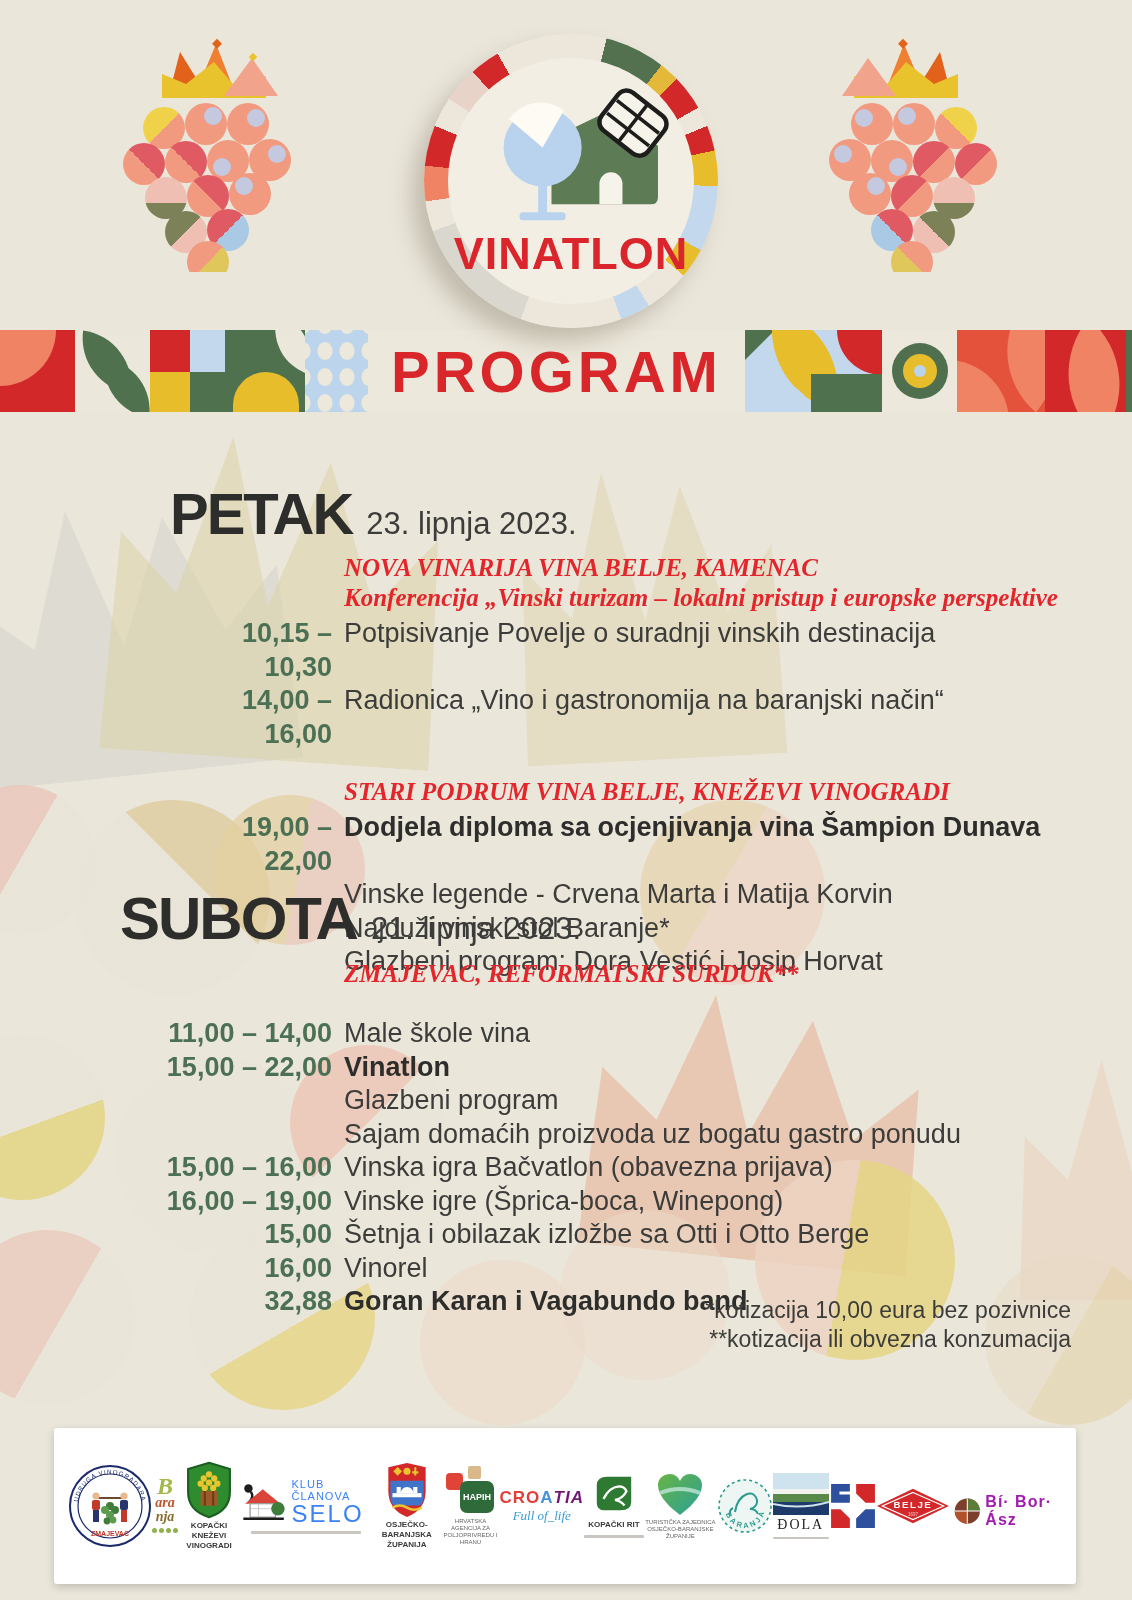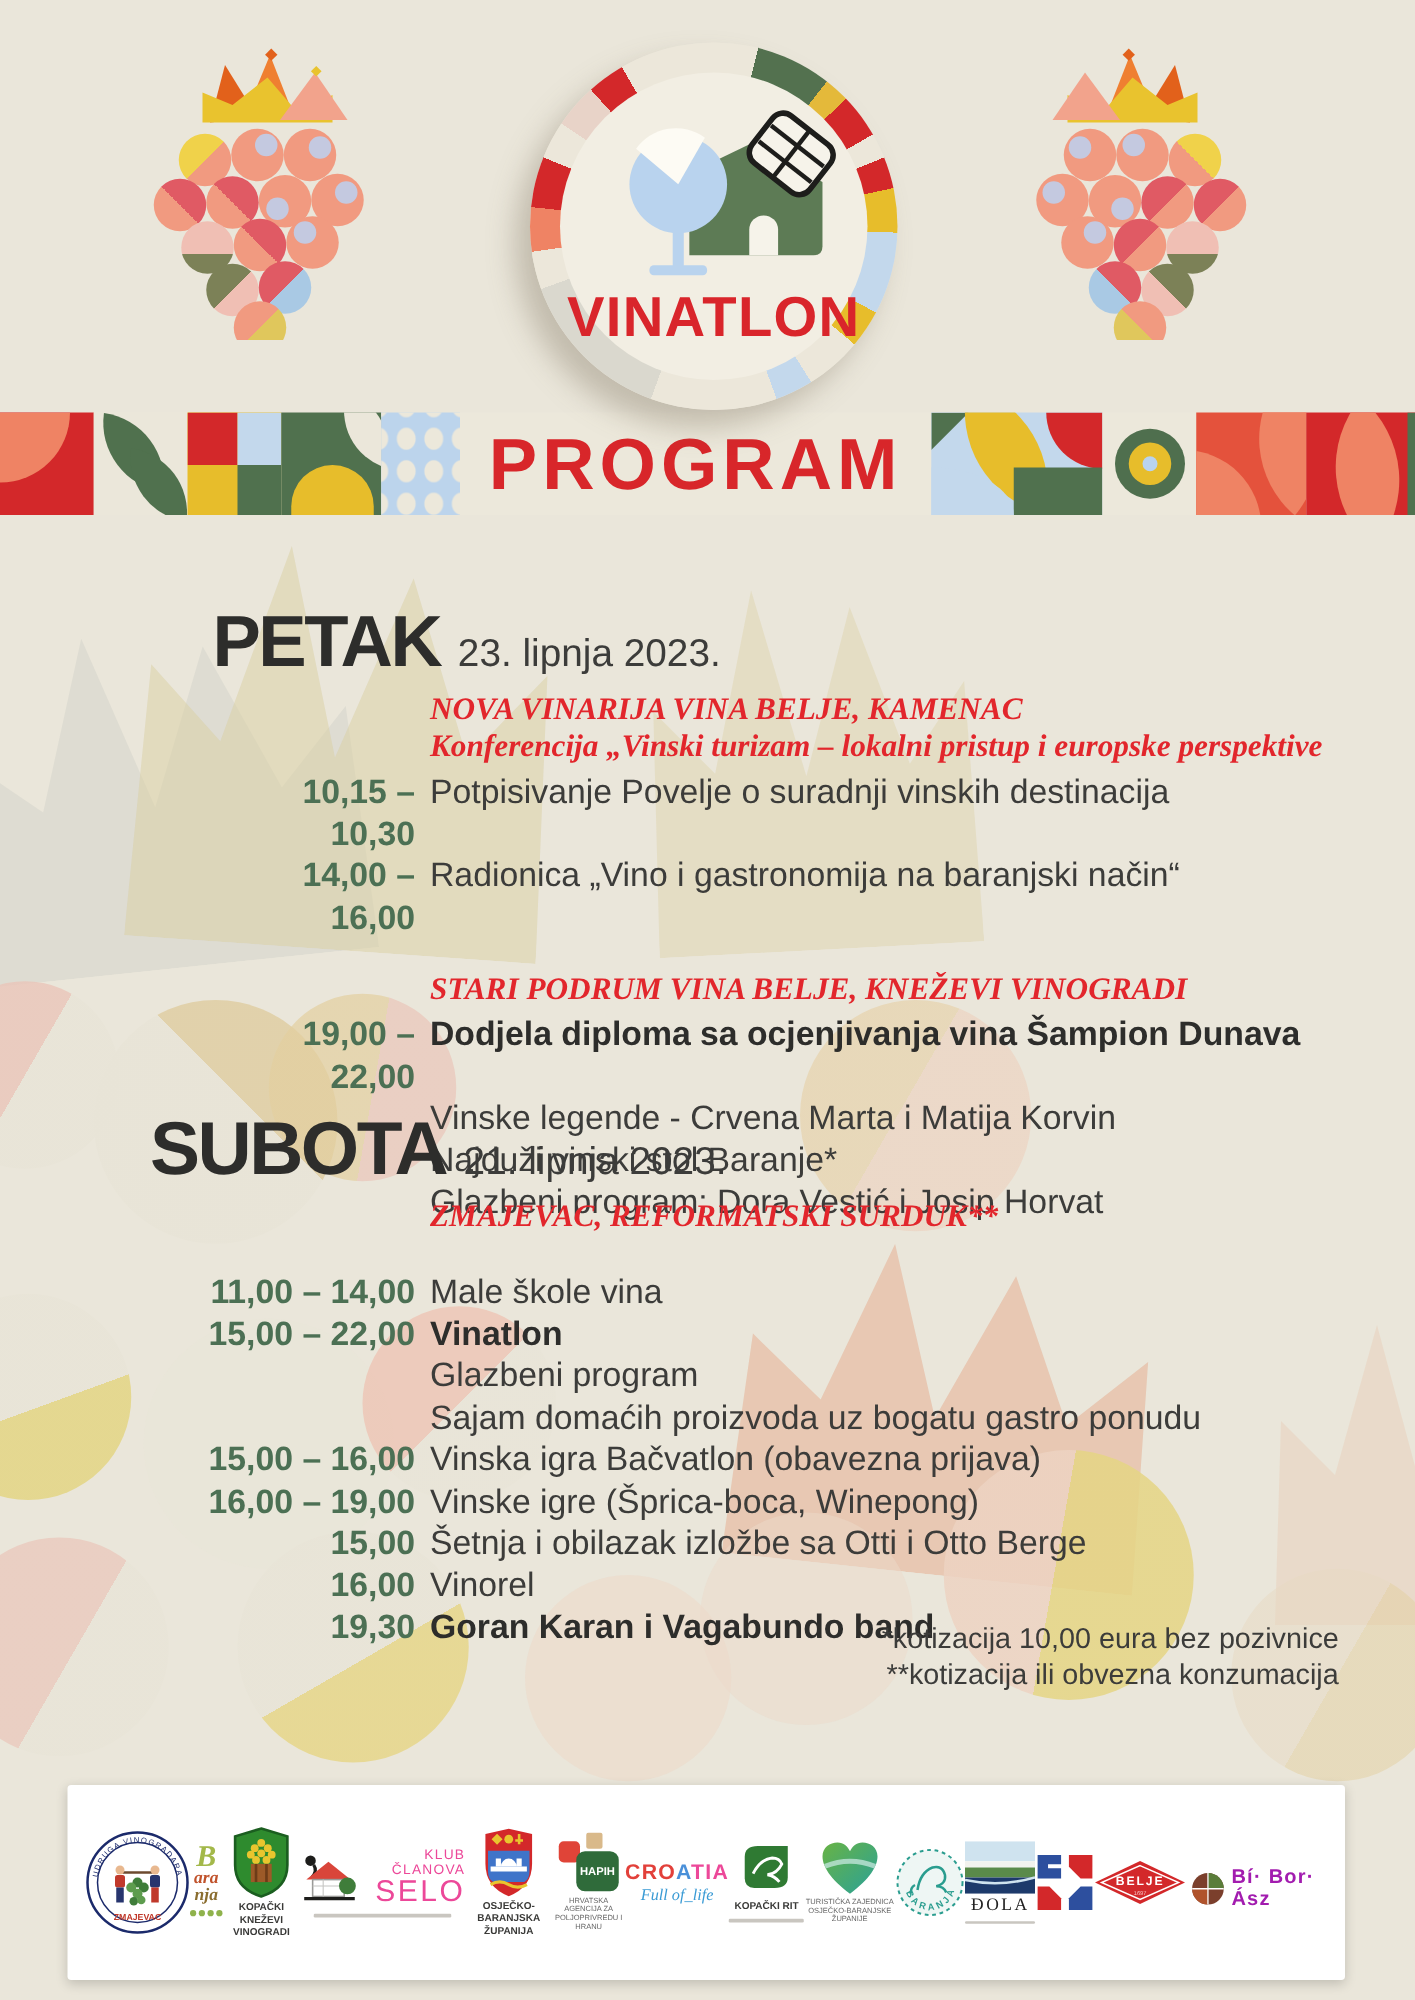--- a/index.html
+++ b/index.html
@@ -69,21 +69,21 @@
   .flogo{display:flex;flex-direction:column;align-items:center;justify-content:center;gap:2px;text-align:center;}
   .fcap{font-size:8px;font-weight:700;color:#3a3a38;line-height:10px;}
   .fcap.micro{font-size:6px;font-weight:400;color:#666;line-height:7px;}
   .baranja-txt{font-family:"Liberation Serif",serif;font-style:italic;font-weight:700;line-height:14px;}
   .baranja-txt .b1{font-size:24px;color:#a3b84a;}
   .baranja-txt .b2{font-size:14px;color:#c0522b;display:block;}
   .baranja-txt .b3{font-size:14px;color:#8a6d2f;display:block;}
   .bdots{display:flex;gap:2px;margin-top:2px;}
   .bdots i{width:5px;height:5px;border-radius:50%;background:#8fb24c;display:block;}
   .selo-row{display:flex;align-items:center;gap:6px;}
-  .selo-texts{text-align:right;color:#ec4899;}
+  .selo-texts{text-align:left;color:#3b82f6;}
   .selo-t1{font-size:11px;letter-spacing:1px;line-height:12px;}
   .selo-t2{font-size:24px;letter-spacing:2px;line-height:24px;}
   .microbar{width:110px;height:3px;background:#c9c6c0;margin-top:3px;border-radius:1px;}
   .croatia-word{font-weight:700;font-size:17px;letter-spacing:1px;line-height:18px;}
   .croatia-tag{font-family:"Liberation Serif",serif;font-style:italic;font-size:13px;color:#3a9bd5;line-height:14px;}
   .djola-label{font-family:"Liberation Serif",serif;font-size:14px;letter-spacing:2px;color:#222;line-height:15px;}
   .belje-group{display:flex;align-items:flex-end;gap:5px;}
   .bibor-row{display:flex;align-items:center;gap:5px;}
   .bibor-label{font-size:16px;font-weight:700;color:#a21caf;letter-spacing:1px;}
 </style>
@@ -346,21 +346,21 @@
       </div>
       <div class="srow">
         <span class="time">15,00</span>
         <span class="desc">Šetnja i obilazak izložbe sa Otti i Otto Berge</span>
       </div>
       <div class="srow">
         <span class="time">16,00</span>
         <span class="desc">Vinorel</span>
       </div>
       <div class="srow">
-        <span class="time">19,30</span>
+        <span class="time">32,88</span>
         <span class="desc b">Goran Karan i Vagabundo band</span>
       </div>
     </div>
 
     <div class="footnotes">
       <div>*kotizacija 10,00 eura bez pozivnice</div>
       <div>**kotizacija ili obvezna konzumacija</div>
     </div>
 
     <div class="footer-card">
@@ -480,21 +480,21 @@
           <text x="32" y="34" text-anchor="middle" font-size="9" font-weight="bold" fill="#fff">HAPIH</text>
         </svg>
         <div class="fcap micro">
           <div>HRVATSKA AGENCIJA ZA</div>
           <div>POLJOPRIVREDU I HRANU</div>
         </div>
       </div>
 
       <div class="flogo">
         <div class="croatia-word">
-          <span style="color:#e2403a;">CRO</span><span style="color:#4a90d9;">A</span><span style="color:#ec4899;">TIA</span>
+          <span style="color:#e2403a;">CRO</span><span style="color:#4a90d9;">A</span><span style="color:#701a75;font-style:italic;">TIA</span>
         </div>
         <div class="croatia-tag">Full of_life</div>
       </div>
 
       <div class="flogo">
         <svg width="44" height="44" viewBox="0 0 46 46">
           <path d="M5,12 q0,-9 11,-9 h25 v26 q0,9 -11,9 h-17 q-8,0 -8,-8 z" fill="#2f7a33"></path>
           <path d="M12,26 q6,-12 16,-13 q6,0 8,5 q-4,8 -12,9 q6,1 10,6" stroke="#fff" stroke-width="2.4" fill="none"></path>
         </svg>
         <div class="fcap">KOPAČKI RIT</div>

